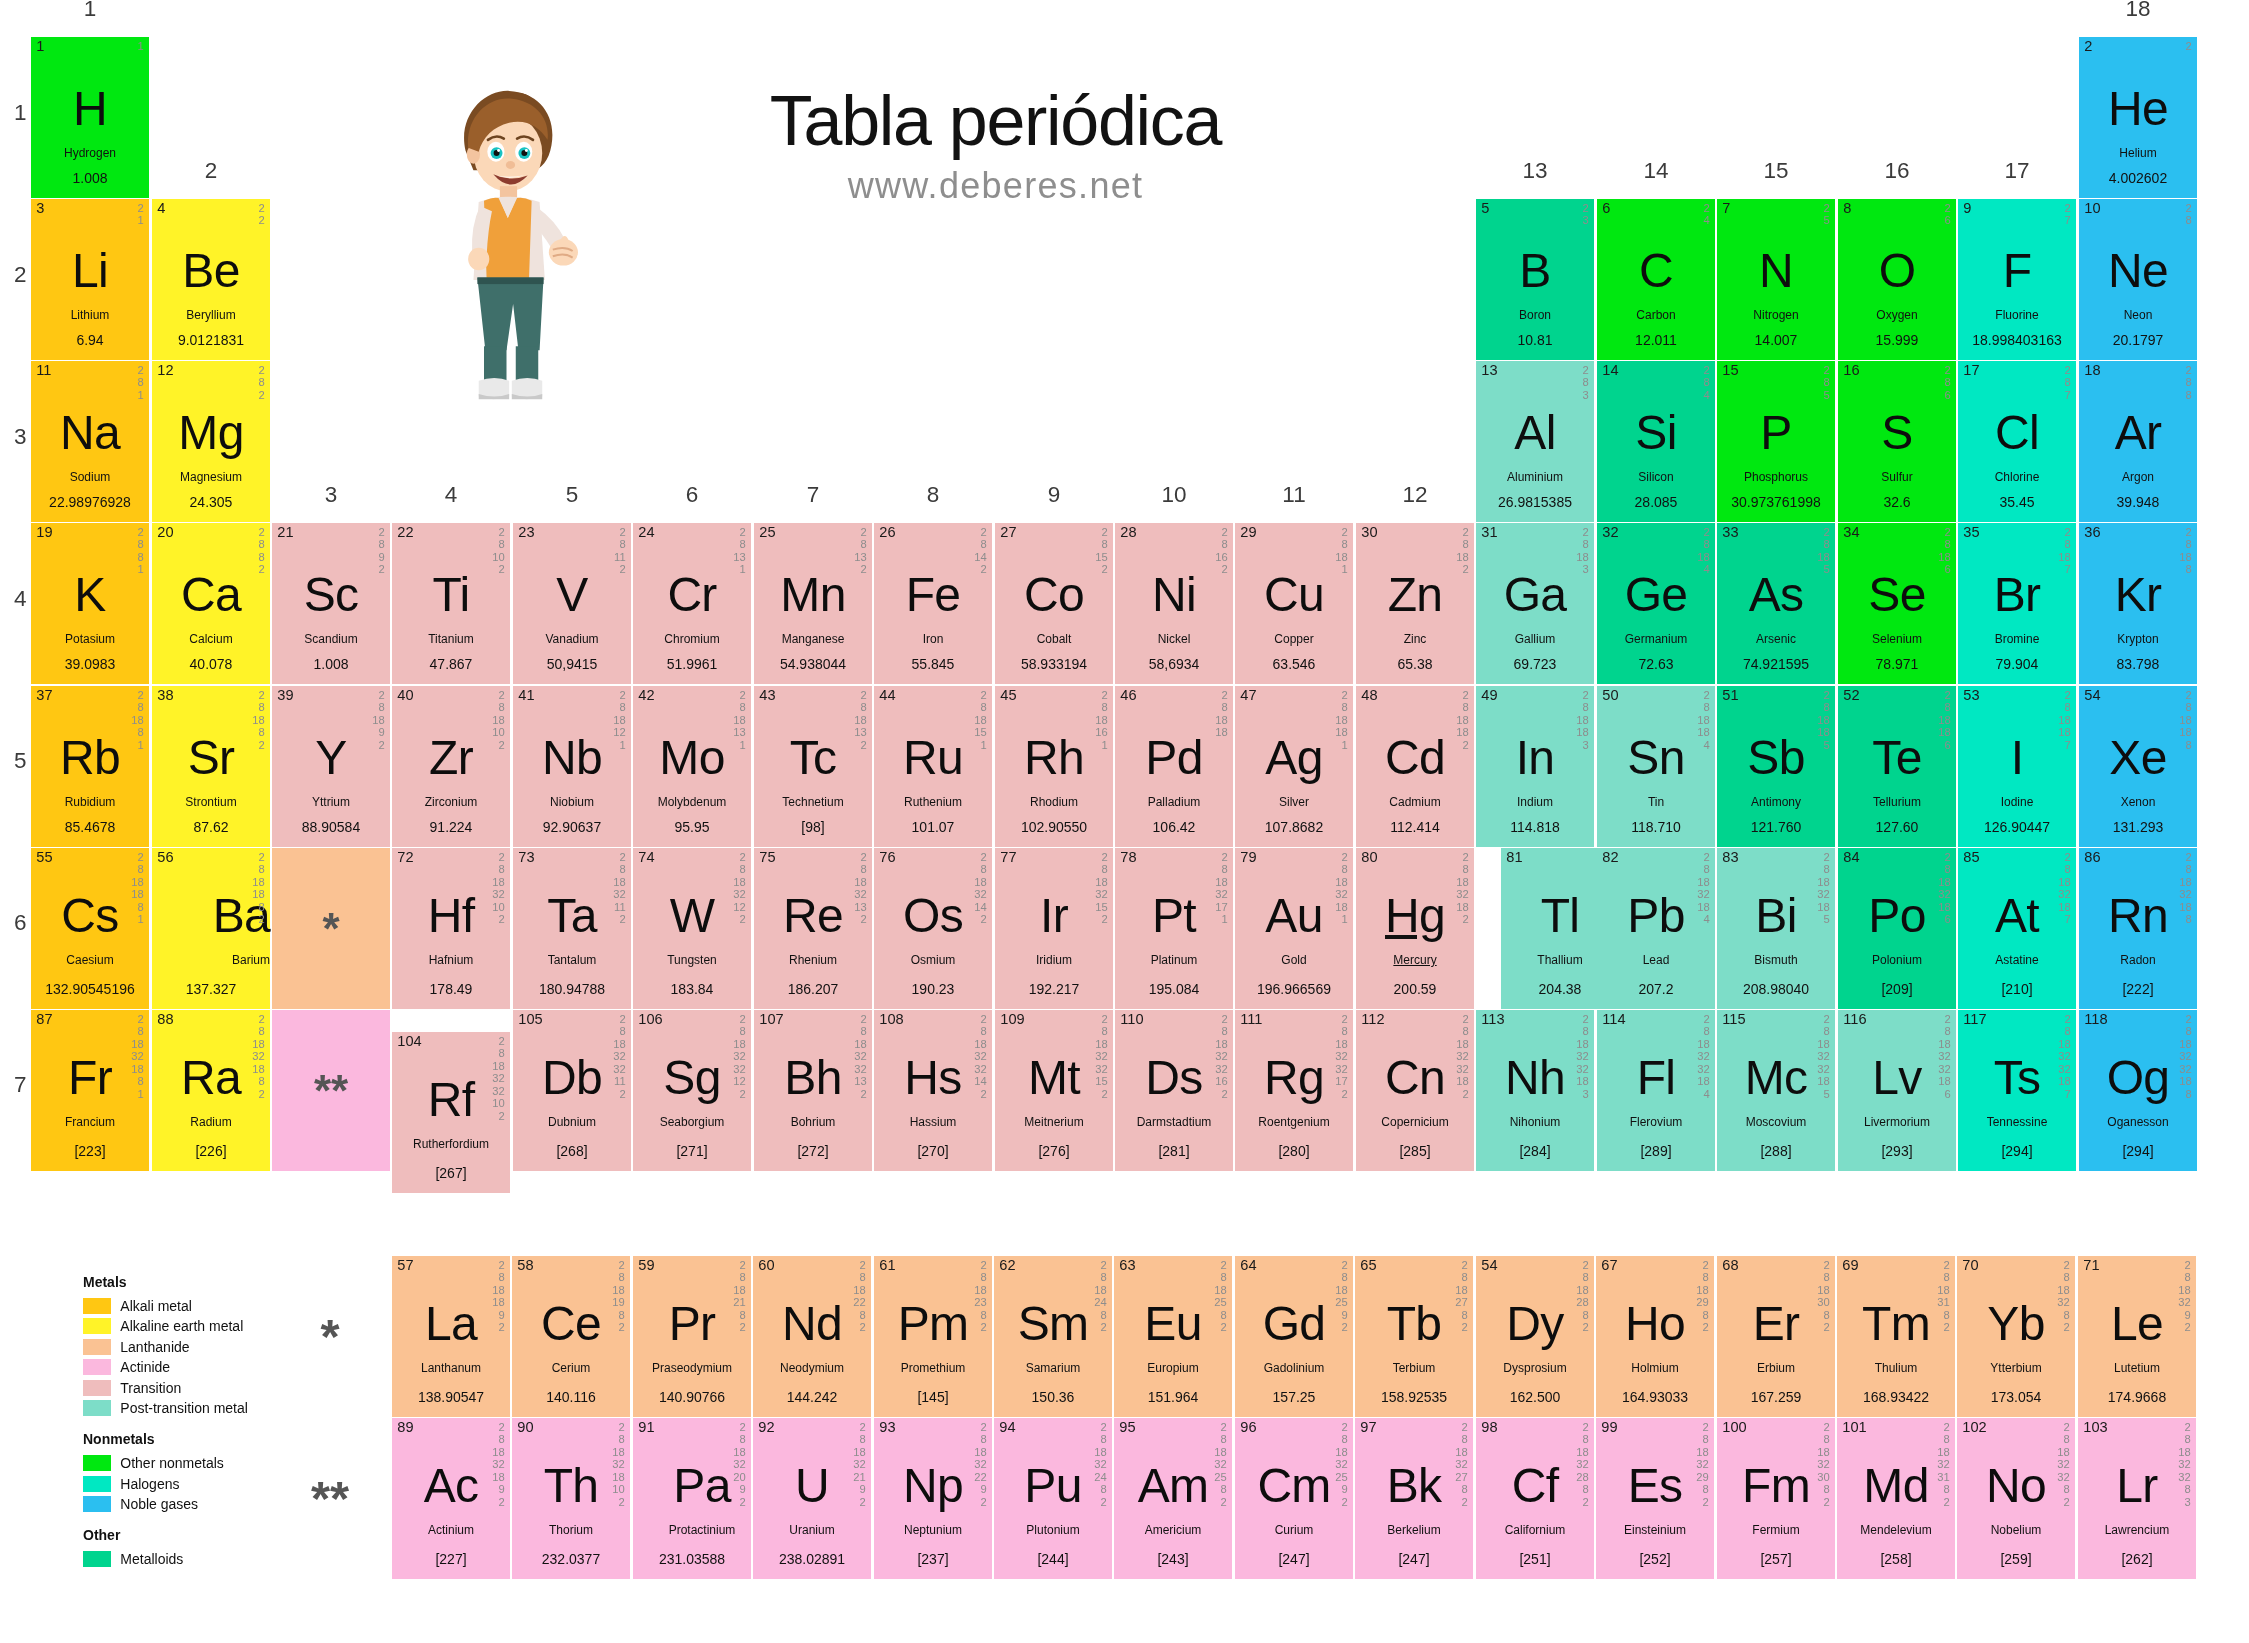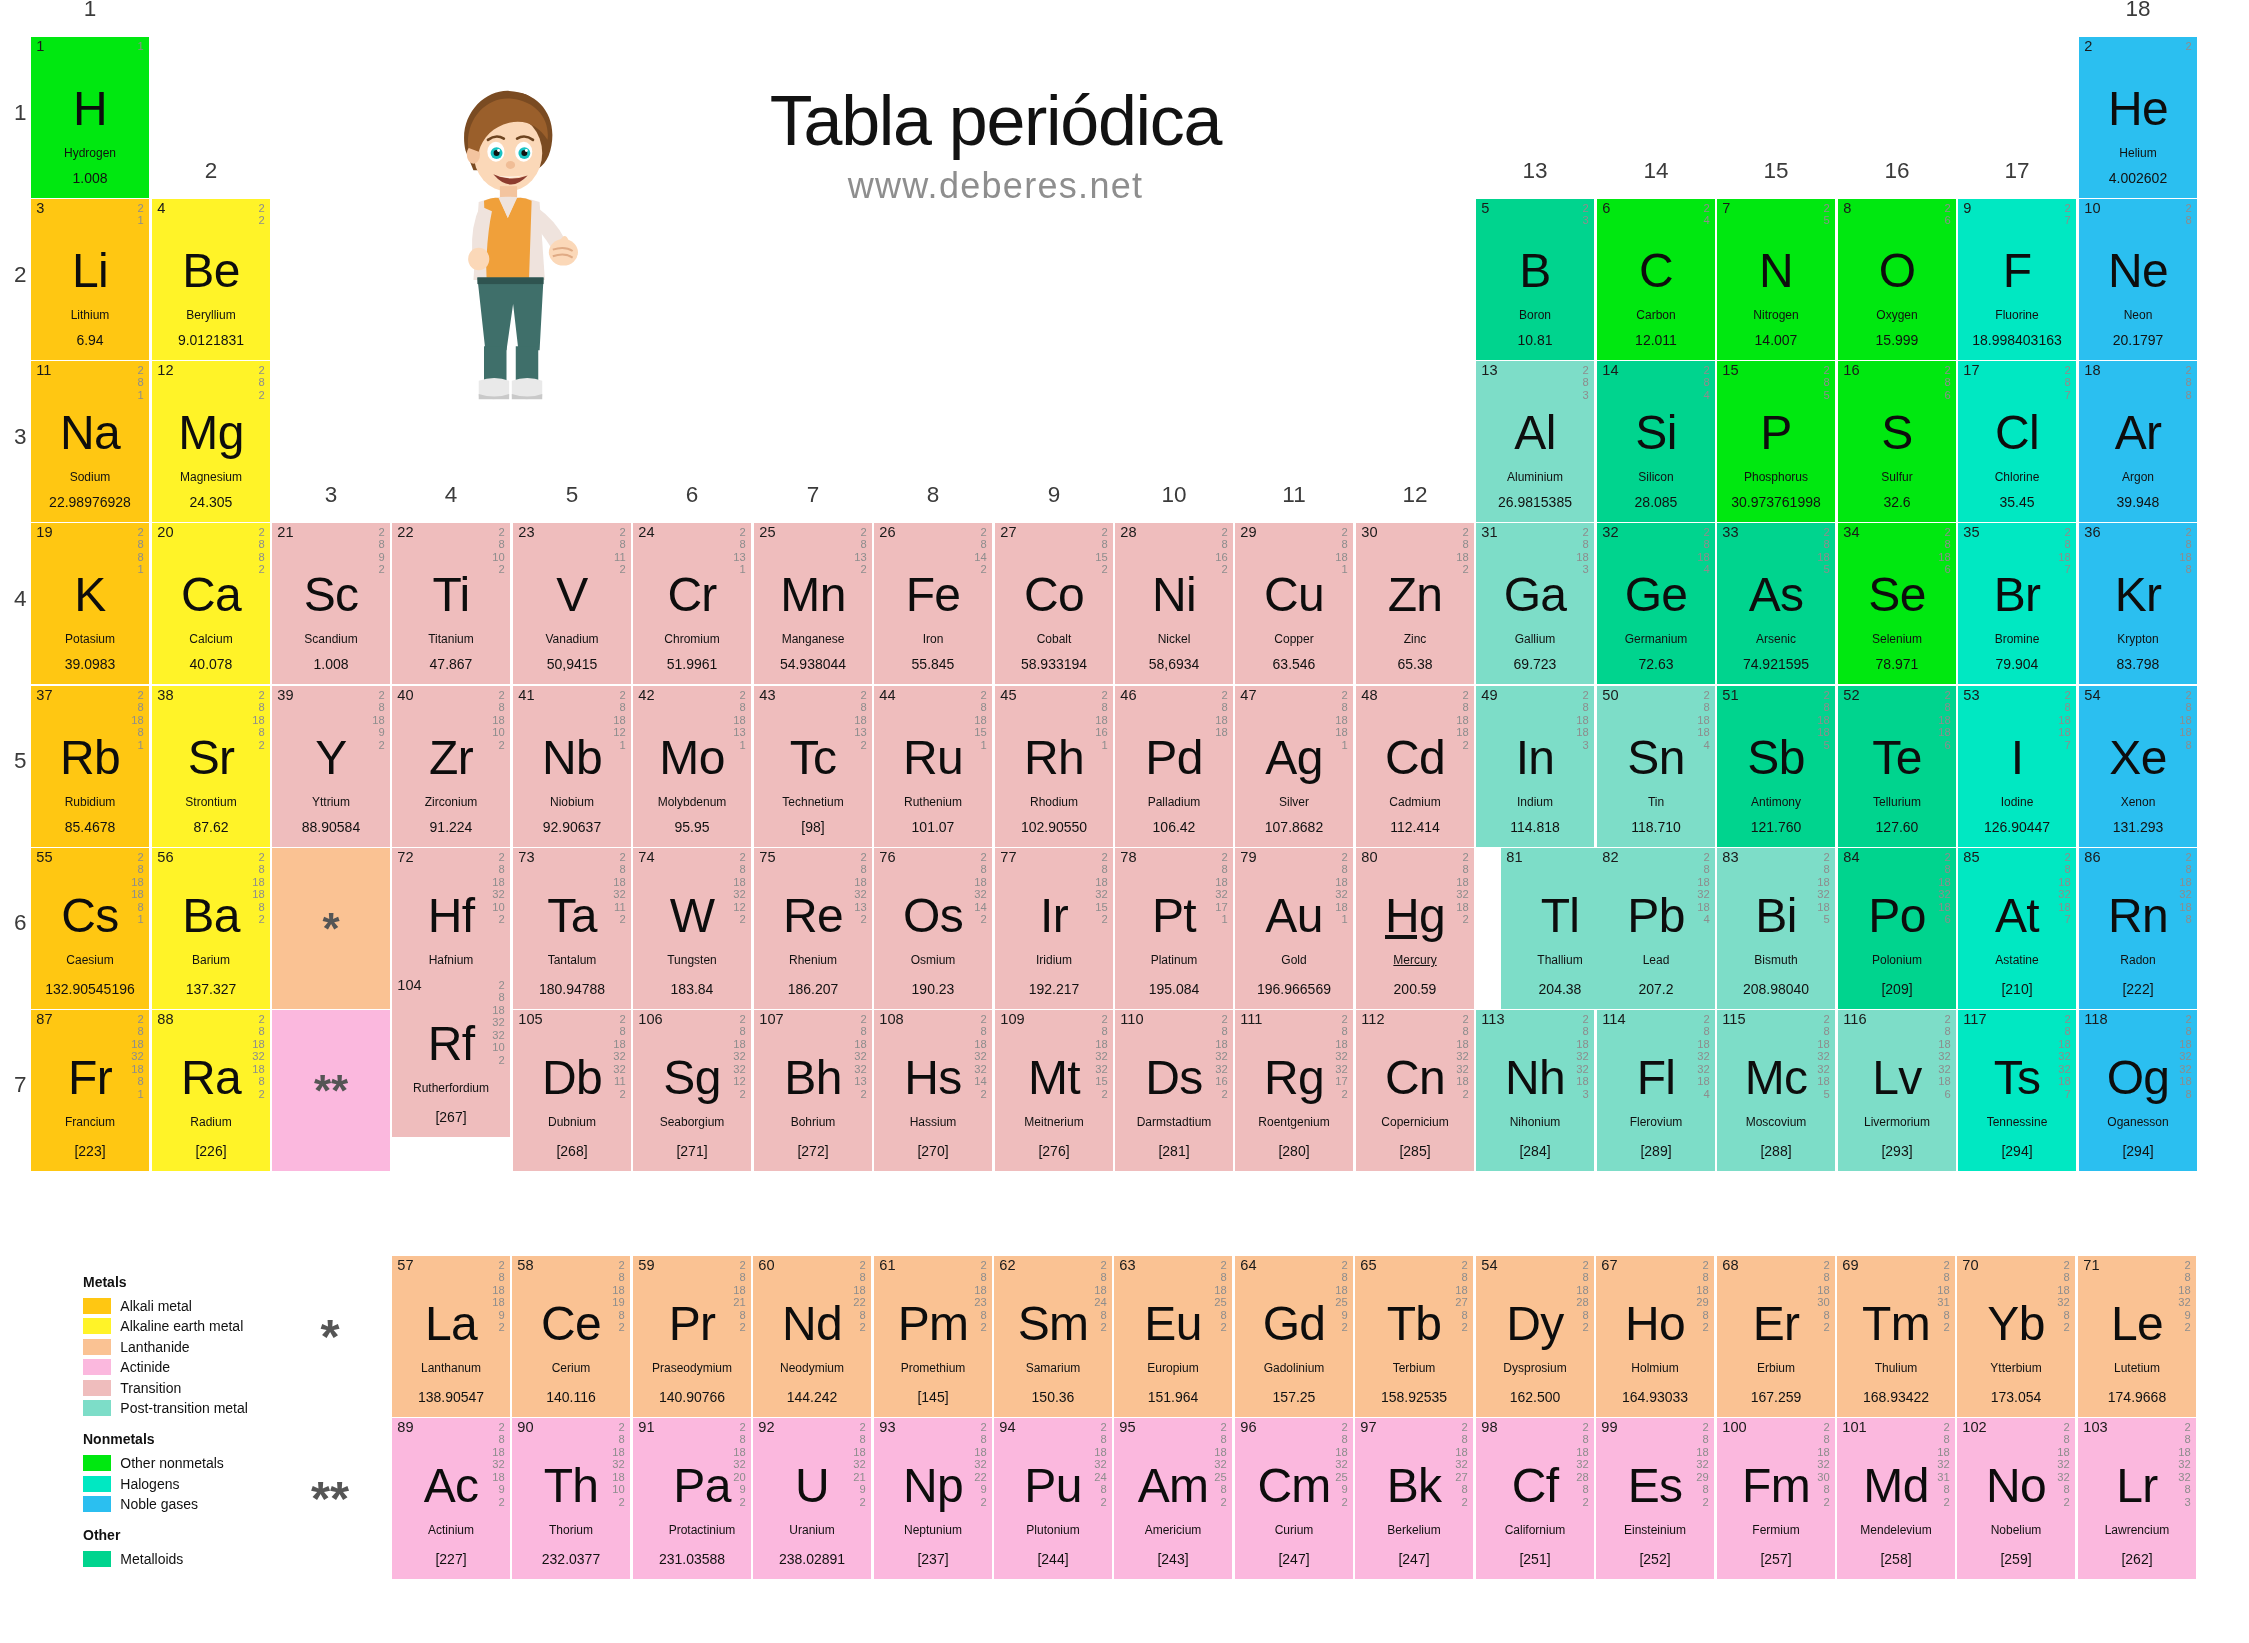--- a/index.html
+++ b/index.html
@@ -697,21 +697,21 @@
       <div class="shells" style="white-space: pre;">2
 8
 18
 18
 8
 1</div>
       <div class="sym">Cs</div>
       <div class="nm">Caesium</div>
       <div class="mass">132.90545196</div>
     </div>
-    <div class="cell tall" style="left: 152px; top: 848px; background: rgb(255, 243, 40);">
+    <div class="cell tall" style="left: 152px; top: 848px; background: rgb(255, 243, 40); align-items: flex-end;">
       <div class="num">56</div>
       <div class="shells" style="white-space: pre;">2
 8
 18
 18
 8
 2</div>
       <div class="sym">Ba</div>
       <div class="nm">Barium</div>
       <div class="mass">137.327</div>
@@ -915,21 +915,21 @@
 8
 18
 32
 18
 8
 2</div>
       <div class="sym">Ra</div>
       <div class="nm">Radium</div>
       <div class="mass">[226]</div>
     </div>
-    <div class="cell tall" style="left: 392px; top: 976px; background: rgb(239, 189, 189);">
+    <div class="cell tall" style="left: 392px; top: 1032px; background: rgb(239, 189, 189);">
       <div class="num">104</div>
       <div class="shells" style="white-space: pre;">2
 8
 18
 32
 32
 10
 2</div>
       <div class="sym">Rf</div>
       <div class="nm">Rutherfordium</div>

